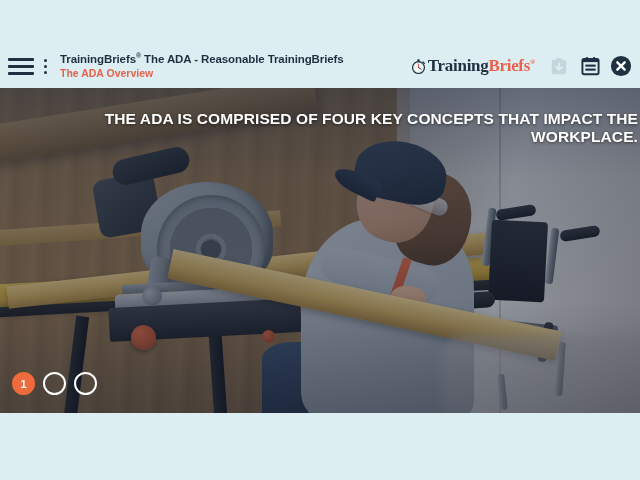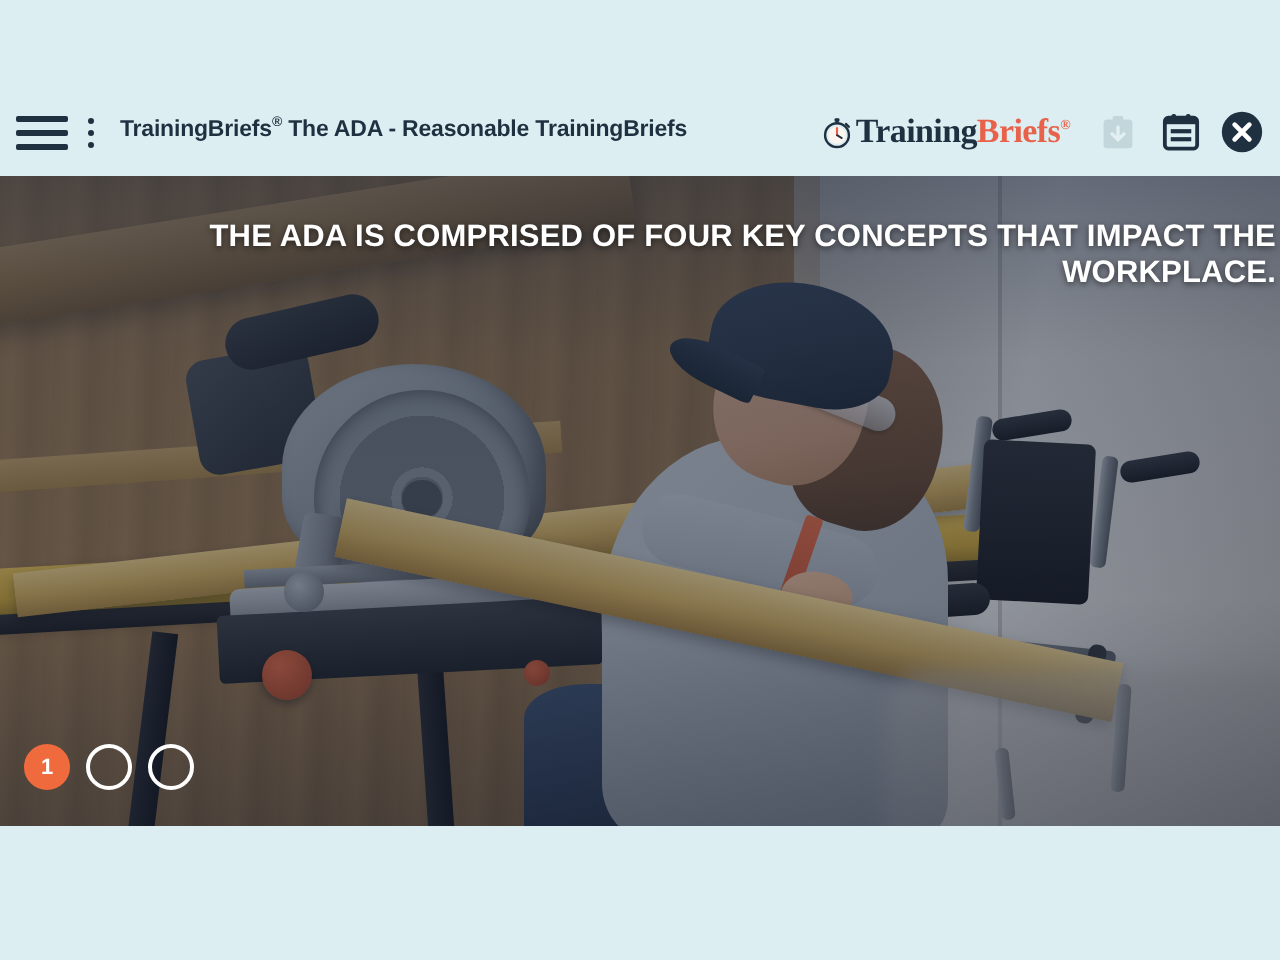--- a/index.html
+++ b/index.html
@@ -640,20 +640,21 @@
     </div>
 
     <div class="kebab">
       <i></i>
       <i></i>
       <i></i>
     </div>
 
     <div class="titles">
       <div class="course-title"><span>TrainingBriefs</span><sup>®</sup><span> The ADA - Reasonable TrainingBriefs</span></div>
+      <div class="lesson-title">The ADA Overview</div>
     </div>
 
     <div class="header-right">
 
       <div class="logo">
         <svg class="logo-mark" viewBox="0 0 24 24">
           <circle cx="12" cy="13.5" r="8.4" fill="none" stroke="#1f3040" stroke-width="1.7"></circle>
           <circle cx="12" cy="13.5" r="6.1" fill="#fdf6f0"></circle>
           <path d="M12 13.5 L12 8.6" stroke="#e8614a" stroke-width="1.5" stroke-linecap="round"></path>
           <path d="M12 13.5 L15.4 15.6" stroke="#1f3040" stroke-width="1.3" stroke-linecap="round"></path>

